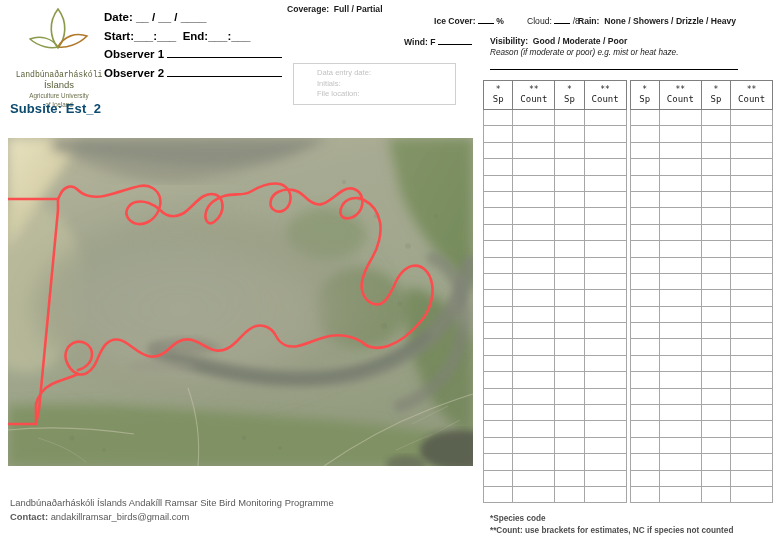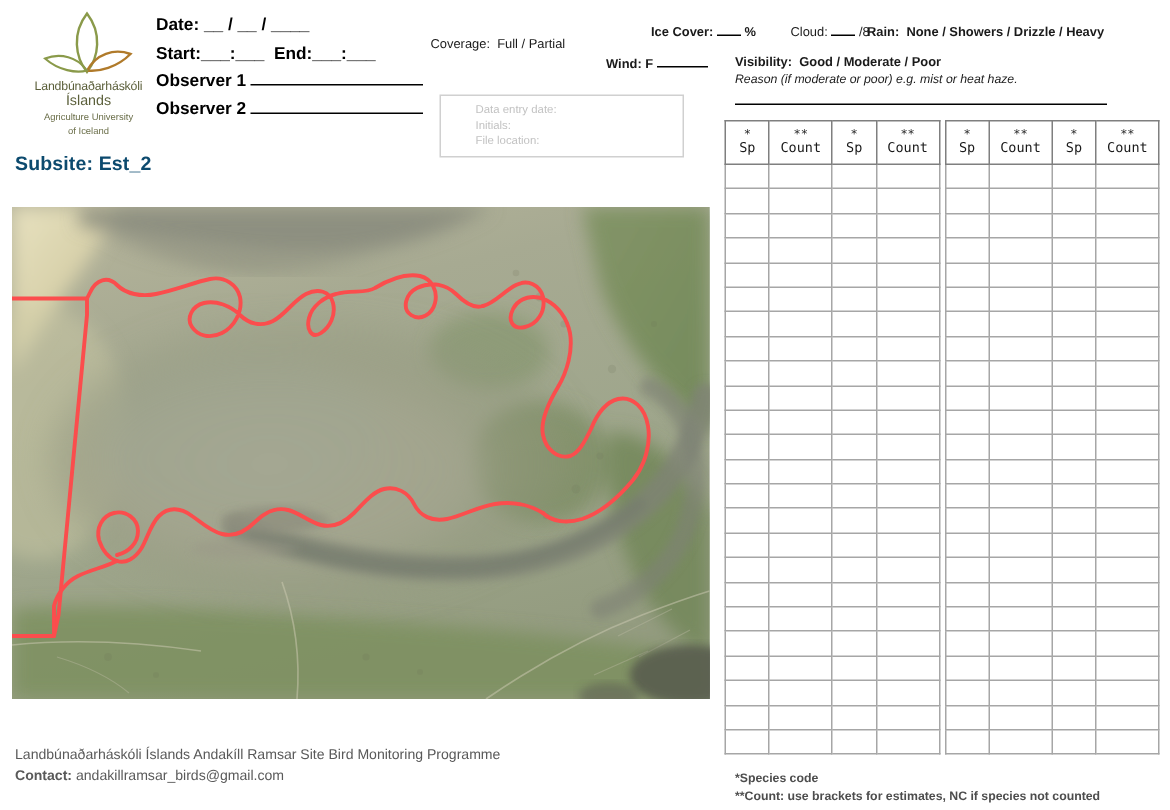--- a/index.html
+++ b/index.html
@@ -28,22 +28,22 @@
   #logo-mark {
     width: 90px;
     height: 46px;
     display: block;
   }
   .logo-line1 {
     font-size: 8.2px;
     color: #5b5f3a;
     letter-spacing: -0.1px;
     line-height: 9.5px;
-    margin-top: 1px;
-    font-family: Liberation Sans, sans-serif;
+    margin-top: 18px;
+    font-family: Liberation Mono, monospace;
   }
   .logo-line2 {
     font-size: 9.5px;
     color: #5b5f3a;
     line-height: 10px;
   }
   .logo-line3 {
     font-size: 6.3px;
     color: #6b6f4a;
     line-height: 7.4px;
@@ -76,23 +76,23 @@
     line-height: 18.5px;
     white-space: nowrap;
   }
   .fld-row.obs { font-size: 11.5px; }
   .ul { border-bottom: 1.2px solid #000; display: inline-block; }
 
   
   #coverage-row {
     position: absolute;
     left: 287px;
-    top: 24px;
+    top: 4px;
     font-size: 8.6px;
-    font-weight: normal;
+    font-weight: bold;
     white-space: nowrap;
   }
   #icecover-row {
     position: absolute;
     left: 424px;
     top: 16px;
     font-size: 8.6px;
     font-weight: bold;
     white-space: nowrap;
     margin-left: 10px;

